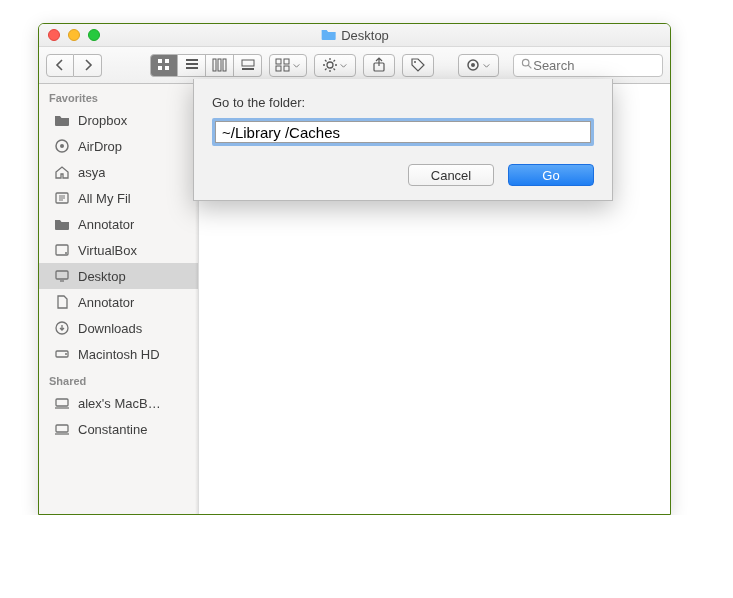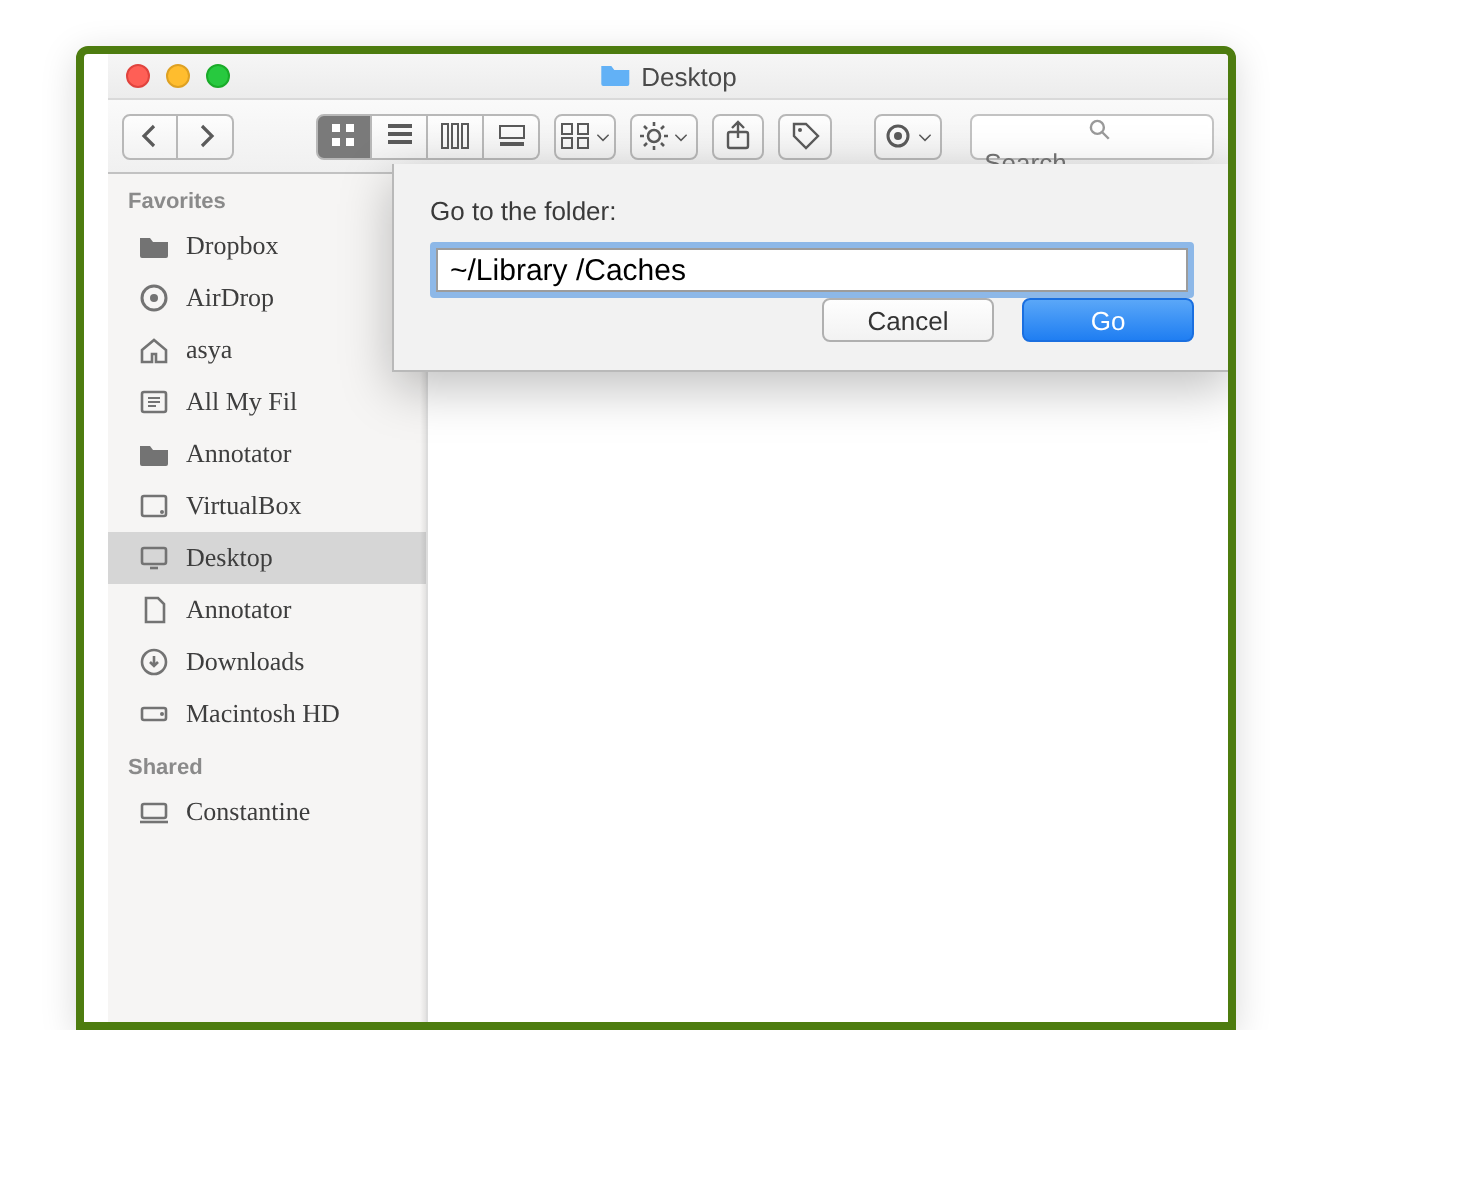--- a/index.html
+++ b/index.html
@@ -1,51 +1,51 @@
 <!DOCTYPE html>
 <html><head>
 <meta charset="utf-8">
 <style>
 * { margin:0; padding:0; box-sizing:border-box; font-family:-apple-system,"Helvetica Neue",Arial,sans-serif; font-size:13px; }
 body { background:#fff; }
-.window { width:580px; height:492px; margin:23px 0 0 38px; background:#fff; border:4px solid #4d7c0f; border-radius:6px 6px 0 0; box-shadow:0 4px 18px rgba(0,0,0,.15); position:relative; overflow:hidden; display:flex; flex-direction:column;padding-left:12px; }
+.window { width:633px; height:492px; margin:23px 0 0 38px; background:#fff; border:1px solid #4d7c0f; border-radius:6px 6px 0 0; box-shadow:0 4px 18px rgba(0,0,0,.15); position:relative; overflow:hidden; display:flex; flex-direction:column; }
 .titlebar { height:23px; background:linear-gradient(#f6f6f6,#ececec); border-bottom:1px solid #d9d9d9; display:flex; align-items:center; position:relative; }
 .traffic { display:flex; gap:8px; padding-left:9px; }
 .tl { width:12px; height:12px; border-radius:50%; }
 .tl.red { background:#ff5f56; border:1px solid #e0443e; }
 .tl.yellow { background:#ffbd2e; border:1px solid #dea123; }
 .tl.green { background:#27c93f; border:1px solid #1aab29; }
 .title-center { position:absolute; left:50%; transform:translateX(-50%); display:flex; align-items:center; gap:5px; color:#4a4a4a; font-size:13px; }
 .toolbar { height:37px; background:linear-gradient(#fafafa,#f0f0f0); border-bottom:1px solid #c2c2c2; display:flex; align-items:center; padding:0 7px; gap:7px; }
 .seg { display:flex; }
 .tbtn { height:23px; background:linear-gradient(#fdfdfd,#f2f2f2); border:1px solid #b8b8b8; display:flex; align-items:center; justify-content:center; color:#5a5a5a; }
 .seg .tbtn + .tbtn { border-left:none; }
 .seg .tbtn:first-child { border-radius:4px 0 0 4px; }
 .seg .tbtn:last-child { border-radius:0 4px 4px 0; }
 .tbtn.solo { border-radius:4px; }
 .tbtn.active { background:#7a7a7a; color:#fff; }
 .tbtn svg { display:block; }
 .flex1 { flex:1; }
-.search { position:relative; height:23px; width:158px; background:#fff; border:1px solid #c3c3c3; border-radius:4px; display:flex; align-items:center; padding-left:6px; color:#9a9a9a;flex-direction:column; }
+.search { position:relative; height:23px; width:158px; background:#fff; border:1px solid #c3c3c3; border-radius:4px; display:flex; align-items:center; padding-left:6px; color:#9a9a9a; }
 .search input { border:none; outline:none; background:transparent; width:100%; font-size:13px; color:#9a9a9a; }
 .body { flex:1; display:flex; min-height:0; }
 .sidebar { width:160px; background:#f6f5f4; border-right:1px solid #dcdcdc; overflow:hidden; position:relative; }
 .sidebar::after { content:""; position:absolute; right:0; top:0; bottom:0; width:3px; background:linear-gradient(to left, rgba(0,0,0,.08), transparent); }
 .section-h { color:#8a8a8a; font-size:11px; font-weight:600; padding:8px 10px 3px 10px; }
 .sbrow { display:flex; align-items:center; gap:7px; height:26px; padding:0 10px 0 14px; color:#3e3e3e; white-space:nowrap; overflow:hidden; text-overflow:ellipsis; cursor:default; }
 .sbrow.sel { background:#d6d6d6; }
 .sbrow .ic { width:18px; height:18px; display:flex; align-items:center; justify-content:center; color:#737373; }
 .sbrow .ic svg { display:block; }
-.sbrow .lbl { overflow:hidden; text-overflow:ellipsis;font-family:Liberation Serif, serif; }
+.sbrow .lbl { overflow:hidden; text-overflow:ellipsis; }
 .content { flex:1; background:#fff; }
 .sheet { position:absolute; top:55px; left:154px; width:420px; background:#f2f2f2; border:1px solid #b9b9b9; border-top:none; box-shadow:0 8px 24px rgba(0,0,0,.25); padding:16px 18px 14px 18px; }
 .sheet-label { color:#3a3a3a; margin-bottom:8px; font-size:13px; }
 .sheet-input-wrap { border:3px solid #8db8e8; border-radius:2px; }
 .sheet-input { width:100%; height:22px; border:1px solid #9c9c9c; padding:0 6px; font-size:15px; outline:none; background:#fff; }
-.sheet-btns { display:flex; justify-content:flex-end; gap:14px; }
+.sheet-btns { display:flex; justify-content:flex-end; gap:14px; margin-top:18px; }
 .mbtn { width:86px; height:22px; border-radius:4px; font-size:13px; border:1px solid #b0b0b0; background:linear-gradient(#fefefe,#f2f2f2); color:#333; cursor:default; }
 .mbtn.primary { background:linear-gradient(#5aa7f8,#1f7ef2); border:1px solid #1a6fe0; color:#fff; }
 
 
 .sv { width:16px; height:16px; }
 </style>
 </head>
 <body>
 
 <svg width="0" height="0" style="position:absolute">
@@ -334,20 +334,28 @@
           <span class="lbl">Macintosh HD</span>
         </div>
 
       <div class="section-h">Shared</div>
       <div class="sbrow">
           <span class="ic">
             <svg class="sv" viewBox="0 0 16 16">
               <use href="#i-comp"></use>
             </svg>
           </span>
+          <span class="lbl">alex's MacB…</span>
+        </div>
+      <div class="sbrow">
+          <span class="ic">
+            <svg class="sv" viewBox="0 0 16 16">
+              <use href="#i-comp"></use>
+            </svg>
+          </span>
           <span class="lbl">Constantine</span>
         </div>
     </div>
 
     <div class="content"></div>
   </div>
 
   <div class="sheet">
     <div class="sheet-label">Go to the folder:</div>
     <div class="sheet-input-wrap">

